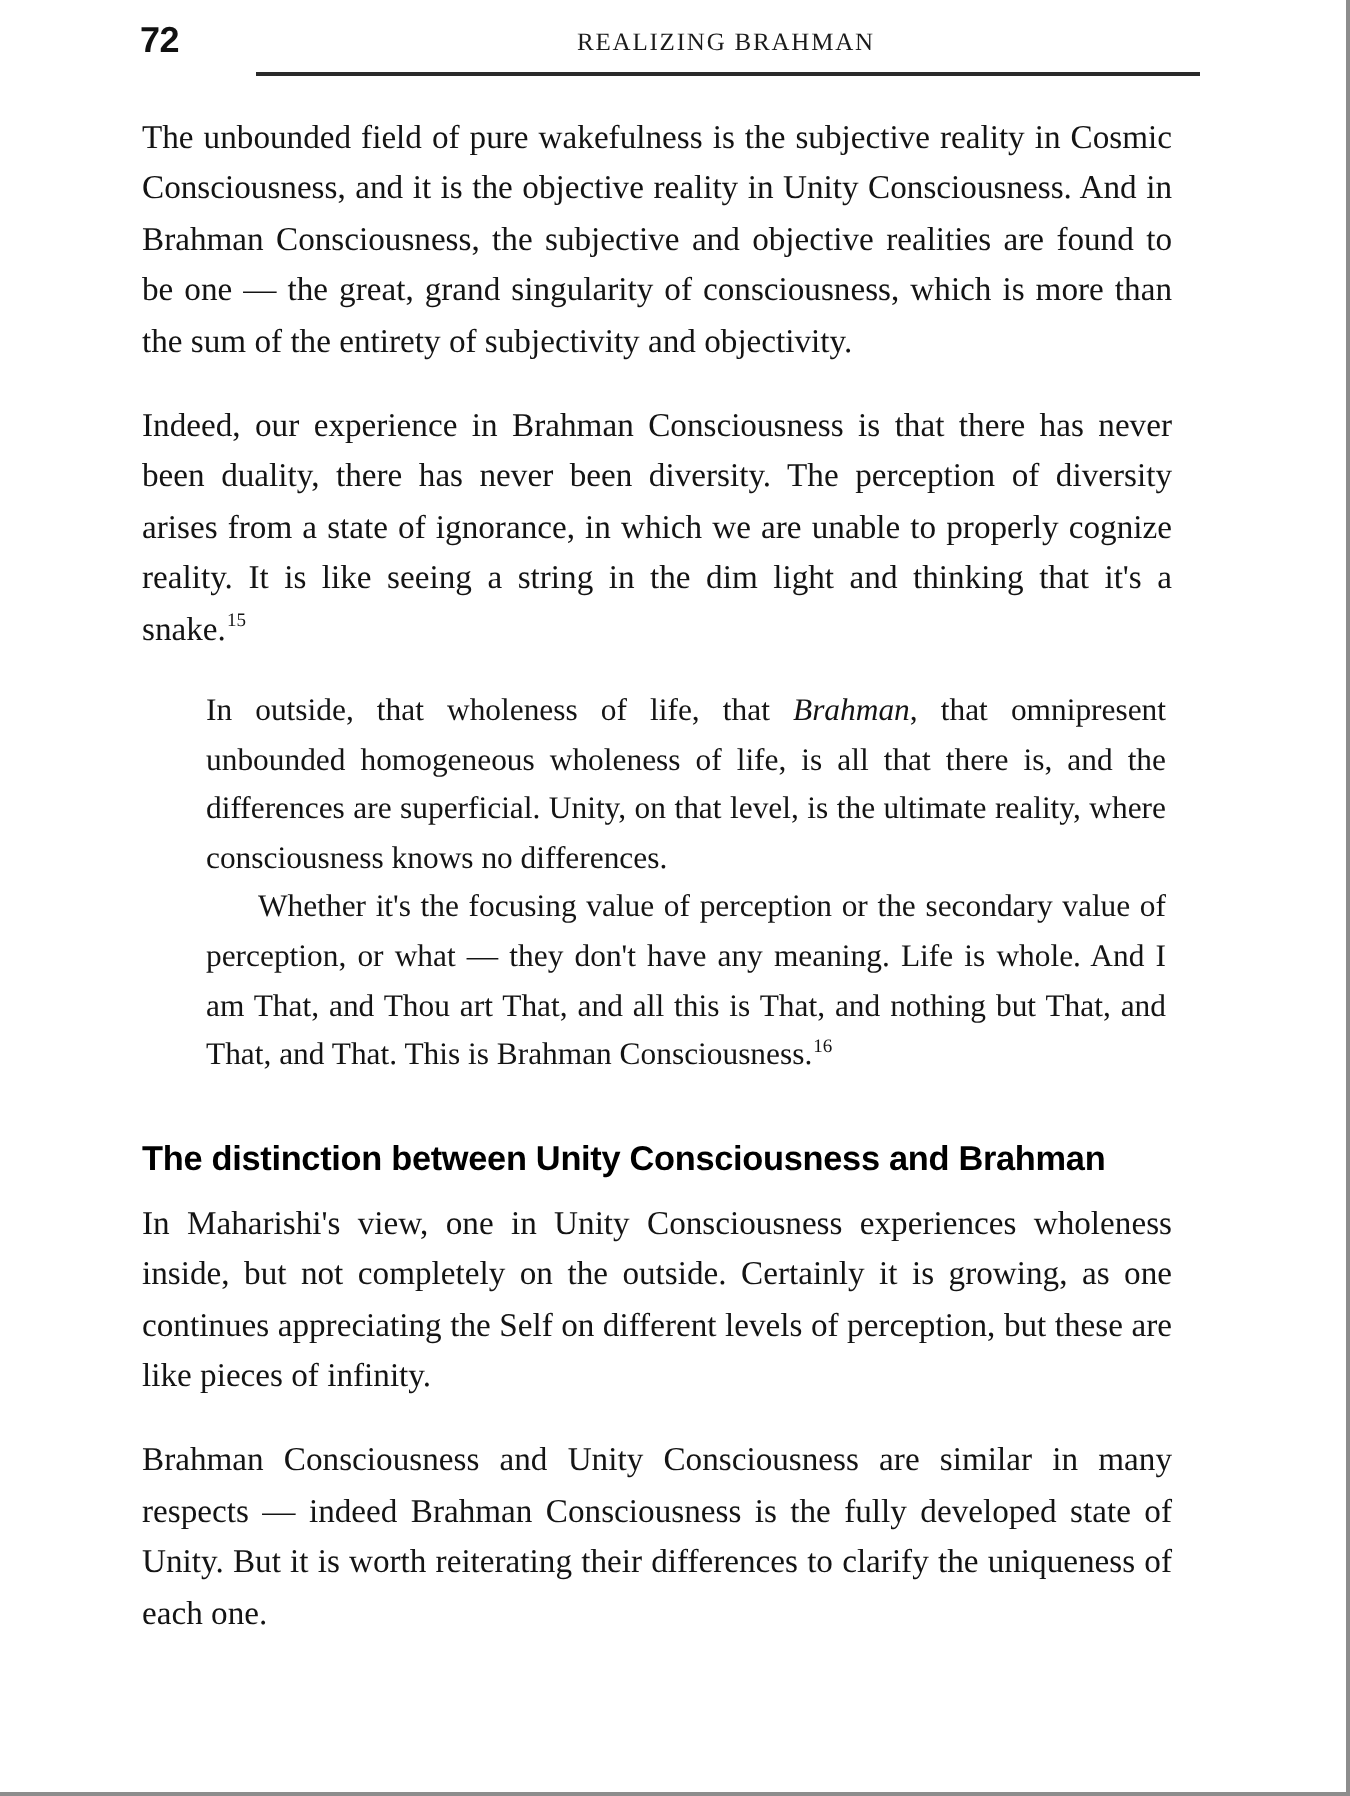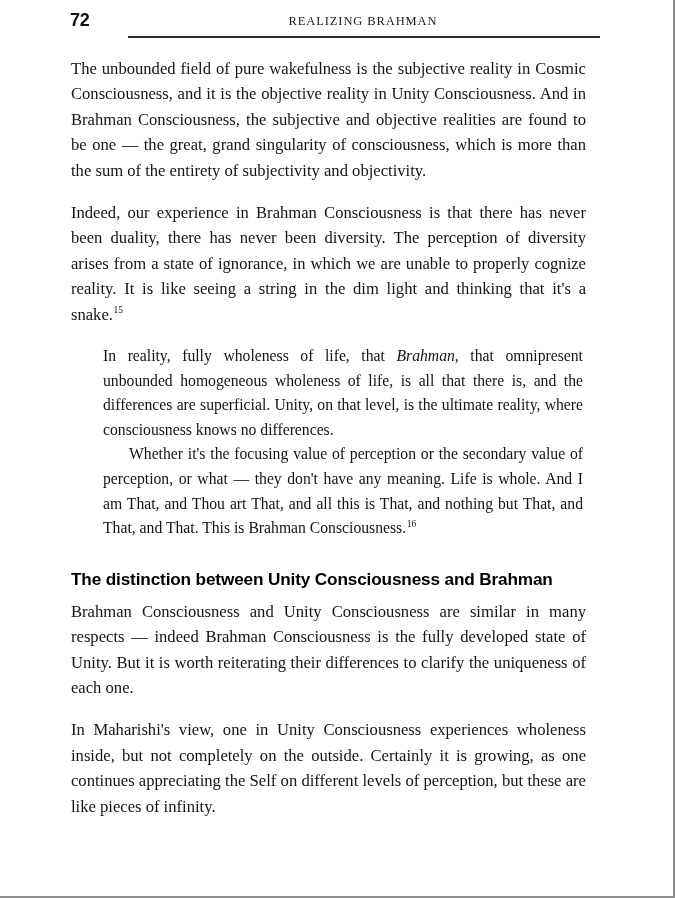--- a/index.html
+++ b/index.html
@@ -140,24 +140,24 @@
   <div class="column">
 
     <p class="body">The unbounded field of pure wakefulness is the subjective reality in Cosmic Consciousness, and it is the objective reality in Unity Consciousness. And in Brahman Consciousness, the subjective and objective realities are found to be one — the great, grand singularity of consciousness, which is more than the sum of the entirety of subjectivity and objectivity.</p>
 
     <p class="body">
       <span>Indeed, our experience in Brahman Consciousness is that there has never been duality, there has never been diversity. The perception of diversity arises from a state of ignorance, in which we are unable to properly cognize reality. It is like seeing a string in the dim light and thinking that it's a snake.</span><sup>15</sup>
     </p>
 
 
     <blockquote class="quote">
-      <p><span>In reality, fully wholeness of life, that </span><em>Brahman</em><span>, that omnipresent unbounded homogeneous wholeness of life, is all that there is, and the differences are superficial. Unity, on that level, is the ultimate reality, where consciousness knows no differences.</span></p>
+      <p><span>In outside, that wholeness of life, that </span><em>Brahman</em><span>, that omnipresent unbounded homogeneous wholeness of life, is all that there is, and the differences are superficial. Unity, on that level, is the ultimate reality, where consciousness knows no differences.</span></p>
       <p class="indented"><span>Whether it's the focusing value of perception or the secondary value of perception, or what — they don't have any meaning. Life is whole. And I am That, and Thou art That, and all this is That, and nothing but That, and That, and That. This is Brahman Consciousness.</span><sup>16</sup></p>
     </blockquote>
 
     <h2 class="section-heading">The distinction between Unity Consciousness and Brahman</h2>
 
+    <p class="body">In Maharishi's view, one in Unity Consciousness experiences wholeness inside, but not completely on the outside. Certainly it is growing, as one continues appreciating the Self on different levels of perception, but these are like pieces of infinity.</p>
+
     <p class="body">Brahman Consciousness and Unity Consciousness are similar in many respects — indeed Brahman Consciousness is the fully developed state of Unity. But it is worth reiterating their differences to clarify the uniqueness of each one.</p>
-
-    <p class="body">In Maharishi's view, one in Unity Consciousness experiences wholeness inside, but not completely on the outside. Certainly it is growing, as one continues appreciating the Self on different levels of perception, but these are like pieces of infinity.</p>
 
   </div>
 </div>
 
 </body></html>

